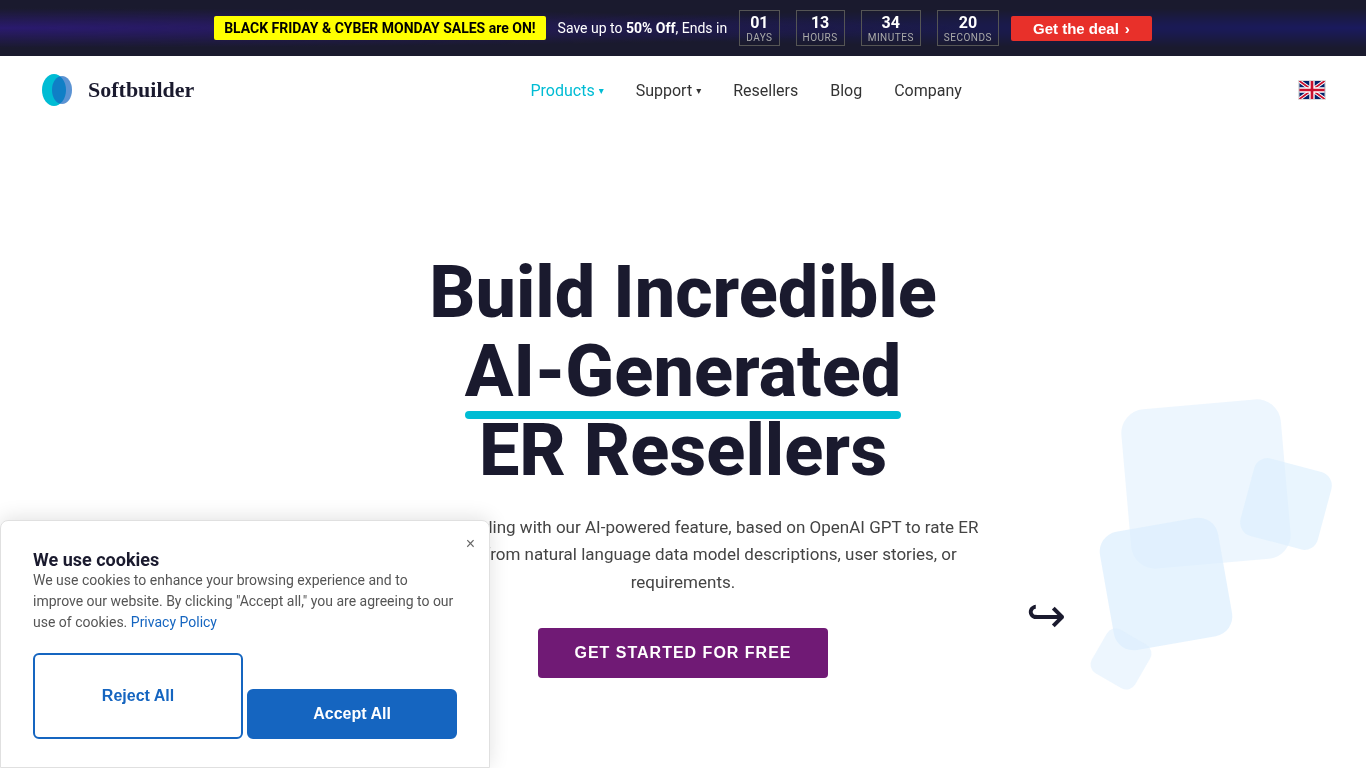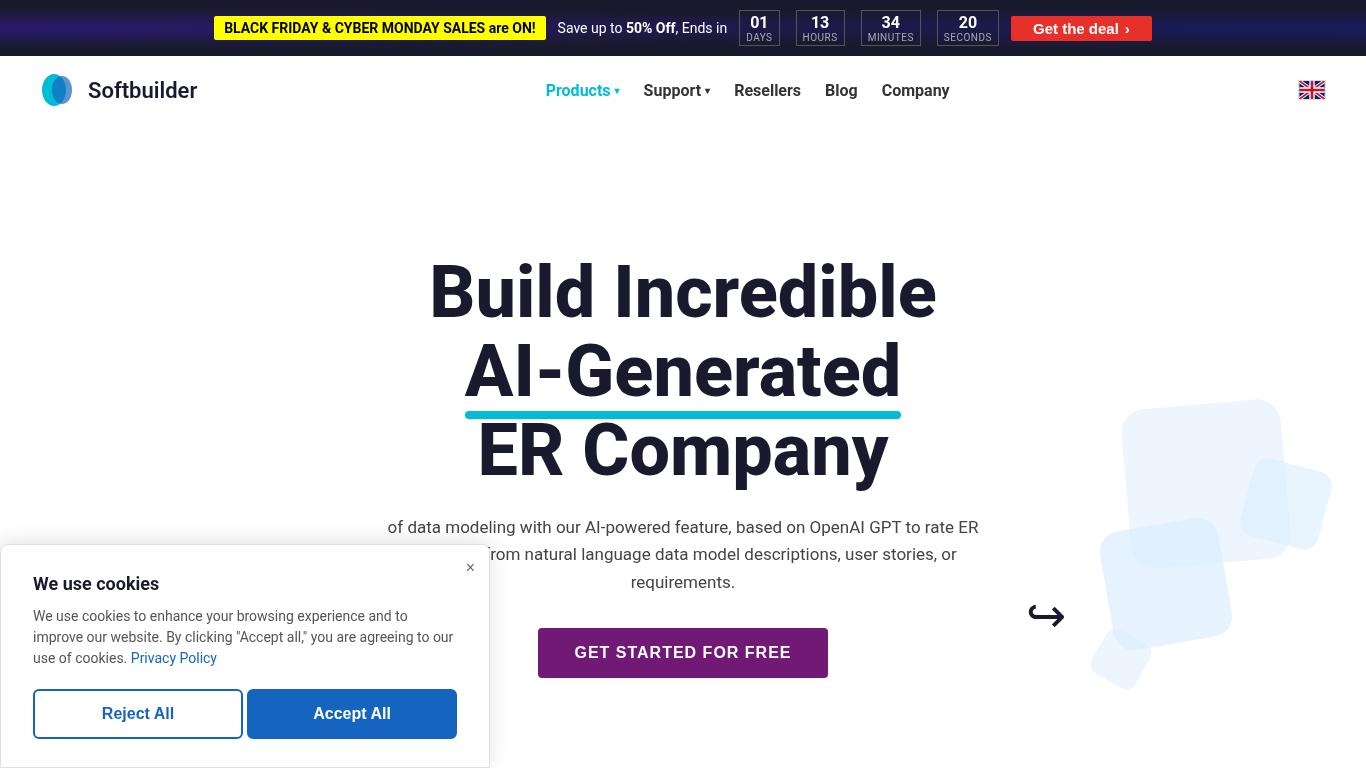--- a/index.html
+++ b/index.html
@@ -80,35 +80,35 @@
       padding: 0 40px;
       height: 68px;
       box-shadow: 0 1px 4px rgba(0,0,0,0.08);
       justify-content: space-between;
     }
     .logo-area {
       display: flex;
       align-items: center;
       gap: 10px;
       cursor: pointer;
+      font-family: Liberation Serif, serif;
     }
     .logo-icon {
       width: 38px;
       height: 38px;
     }
     .logo-text {
       font-size: 22px;
       font-weight: 600;
       color: #1a1a2e;
     }
     .nav-links {
       display: flex;
       align-items: flex-start;
-      gap: 24px;
-      font-weight: bold;
+      gap: 32px;
     }
     .nav-item {
       font-size: 16px;
       color: #333;
       cursor: pointer;
       display: flex;
       align-items: center;
       gap: 4px;
       padding: 8px 0;
     }
@@ -219,21 +219,20 @@
       background: none;
       border: none;
       font-size: 16px;
       cursor: pointer;
       color: #666;
     }
     .cookie-title {
       font-size: 18px;
       font-weight: 700;
       color: #1a1a2e;
-      margin-bottom: 12px;
     }
     .cookie-text {
       font-size: 14px;
       color: #555;
       line-height: 1.5;
       margin-bottom: 20px;
     }
     .cookie-text a {
       color: #1565c0;
       text-decoration: none;
@@ -256,20 +255,21 @@
     .btn-accept {
       flex: 1;
       padding: 14px;
       border: 2px solid #1565c0;
       background: #1565c0;
       color: #fff;
       font-size: 16px;
       font-weight: 700;
       cursor: pointer;
       border-radius: 6px;
+      margin-top: 36px;
     }
   </style>
 </head>
 <body>
 
 <div class="top-banner">
   <span class="banner-text-highlight">BLACK FRIDAY &amp; CYBER MONDAY SALES are ON!</span>
   <span class="banner-text-main">
     <span>Save up to </span><strong>50% Off</strong><span>, Ends in</span>
   </span>
@@ -342,21 +342,21 @@
   <div class="shape-br4"></div>
   <div class="shape-br1"></div>
   <div class="shape-br2"></div>
   <div class="shape-br3"></div>
 
   <h1 class="hero-title">
     <span>Build Incredible</span><br>
     <span class="underline-wrap">
       <span>AI-Generated</span>
     </span><br>
-    <span>ER Company</span>
+    <span>ER Resellers</span>
   </h1>
 
   <p class="hero-subtitle">
     <span>of data modeling with our AI-powered feature, based on OpenAI GPT to rate ER diagrams from natural language data model descriptions, user stories, or requirements.</span>
   </p>
 
   <div class="swirl">↩</div>
 
   <button class="get-started-btn">
     <span>GET STARTED FOR FREE</span>

